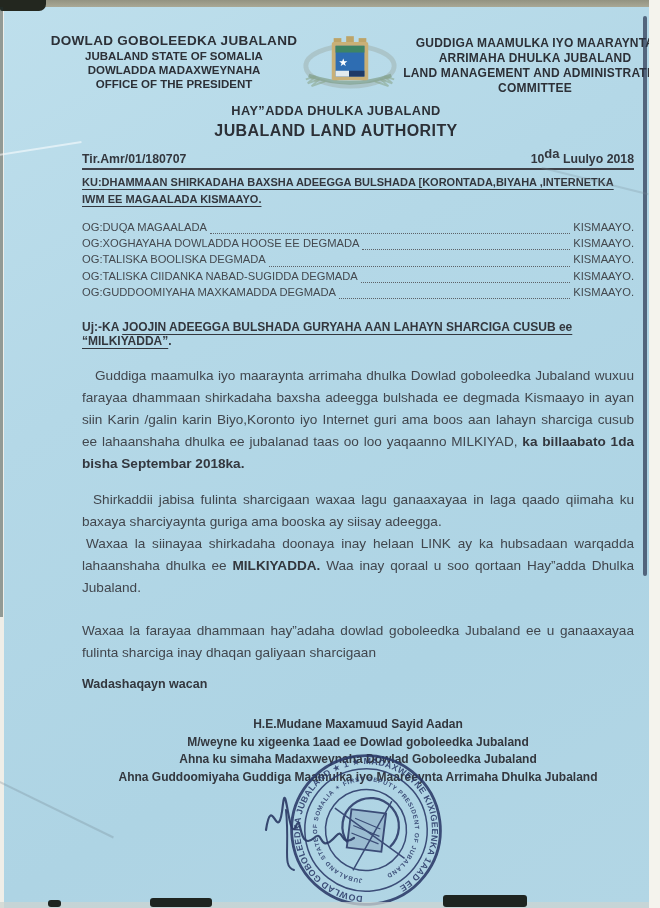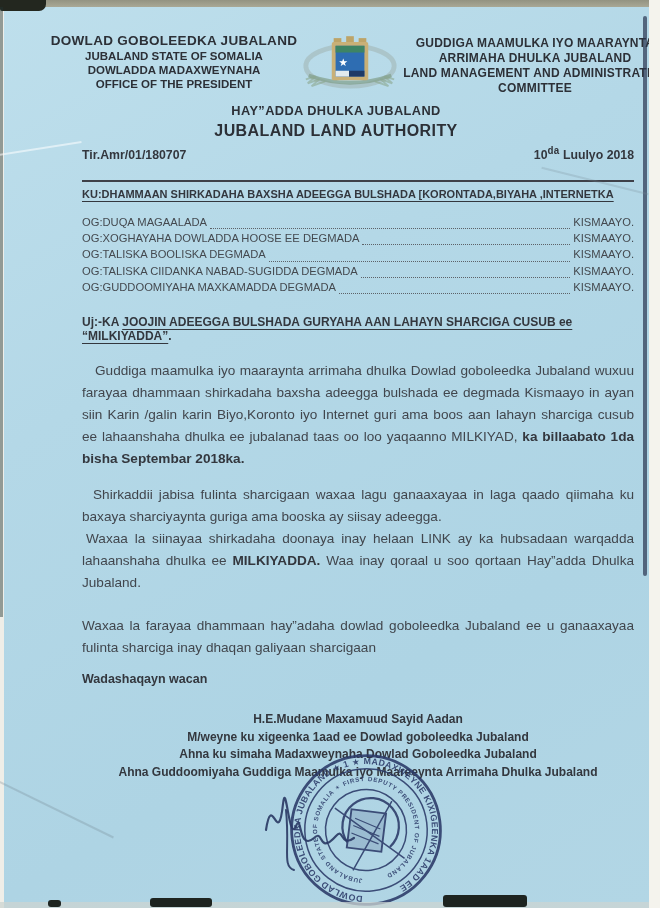--- a/index.html
+++ b/index.html
@@ -46,24 +46,24 @@
   .lh-left .l1 { font-size:13.5px; font-weight:bold; letter-spacing:.3px; }
   .lh-left .l2 { font-size:11.5px; font-weight:bold; margin-top:2px; }
   .lh-emblem { width:100px; display:flex; justify-content:center; padding-top:1px; }
   .lh-right { flex:1; text-align:center; color:#2c3037; padding-top:2px; }
   .lh-right .r1 { font-size:12px; font-weight:bold; letter-spacing:.2px; margin-top:1px; }
 
   .authority { position:relative; left:-22px; text-align:center; color:#2c3037; margin-top:7px; }
   .authority .a1 { font-size:12.8px; font-weight:bold; letter-spacing:.4px; }
   .authority .a2 { font-size:16px; font-weight:bold; letter-spacing:.4px; margin-top:4px; }
 
-  .ref-row { display:flex; align-items:flex-end; margin-top:6px; padding-bottom:18px;
+  .ref-row { display:flex; align-items:flex-end; margin-top:6px; padding-bottom:2px;
     border-bottom:2px solid #3e4149; font-weight:bold; font-size:12.3px; color:#33373e; }
   .ref-date { margin-left:auto; }
-  .ref-date sup { font-size:10px; vertical-align:super;font-family:Liberation Mono, monospace; }
+  .ref-date sup { font-size:13px; vertical-align:super; }
 
   .ku-block { margin-top:4px; font-weight:bold; font-size:11px; line-height:17px; color:#33373e; }
   .ku-block .u { text-decoration:underline; text-decoration-thickness:1.4px; text-underline-offset:3px; }
 
   .og-list { margin-top:13px; font-size:11.2px; color:#44494f; }
   .og-row { display:flex; height:16.2px; }
   .og-leader { flex:1; border-bottom:1.8px dotted #5d6268; margin:0 3px 3px 3px; }
 
   .uj-line { margin-top:18px; font-weight:bold; font-size:12px; color:#33373e; }
   .uj-line .u { text-decoration:underline; text-decoration-thickness:1.4px; text-underline-offset:3px; }
@@ -131,20 +131,21 @@
         <div class="a2">JUBALAND LAND AUTHORITY</div>
       </div>
 
       <div class="ref-row">
         <span>Tir.Amr/01/180707</span>
         <span class="ref-date"><span>10</span><sup>da</sup><span> Luulyo 2018</span></span>
       </div>
 
       <div class="ku-block">
         <div><span class="u">KU:DHAMMAAN SHIRKADAHA BAXSHA ADEEGGA BULSHADA [KORONTADA,BIYAHA ,INTERNETKA</span></div>
+        <div><span class="u">IWM EE MAGAALADA KISMAAYO.</span></div>
       </div>
 
       <div class="og-list">
         <div class="og-row">
           <span>OG:DUQA MAGAALADA</span>
           <span class="og-leader"></span>
           <span>KISMAAYO.</span>
         </div>
         <div class="og-row">
           <span>OG:XOGHAYAHA DOWLADDA HOOSE EE DEGMADA</span>

